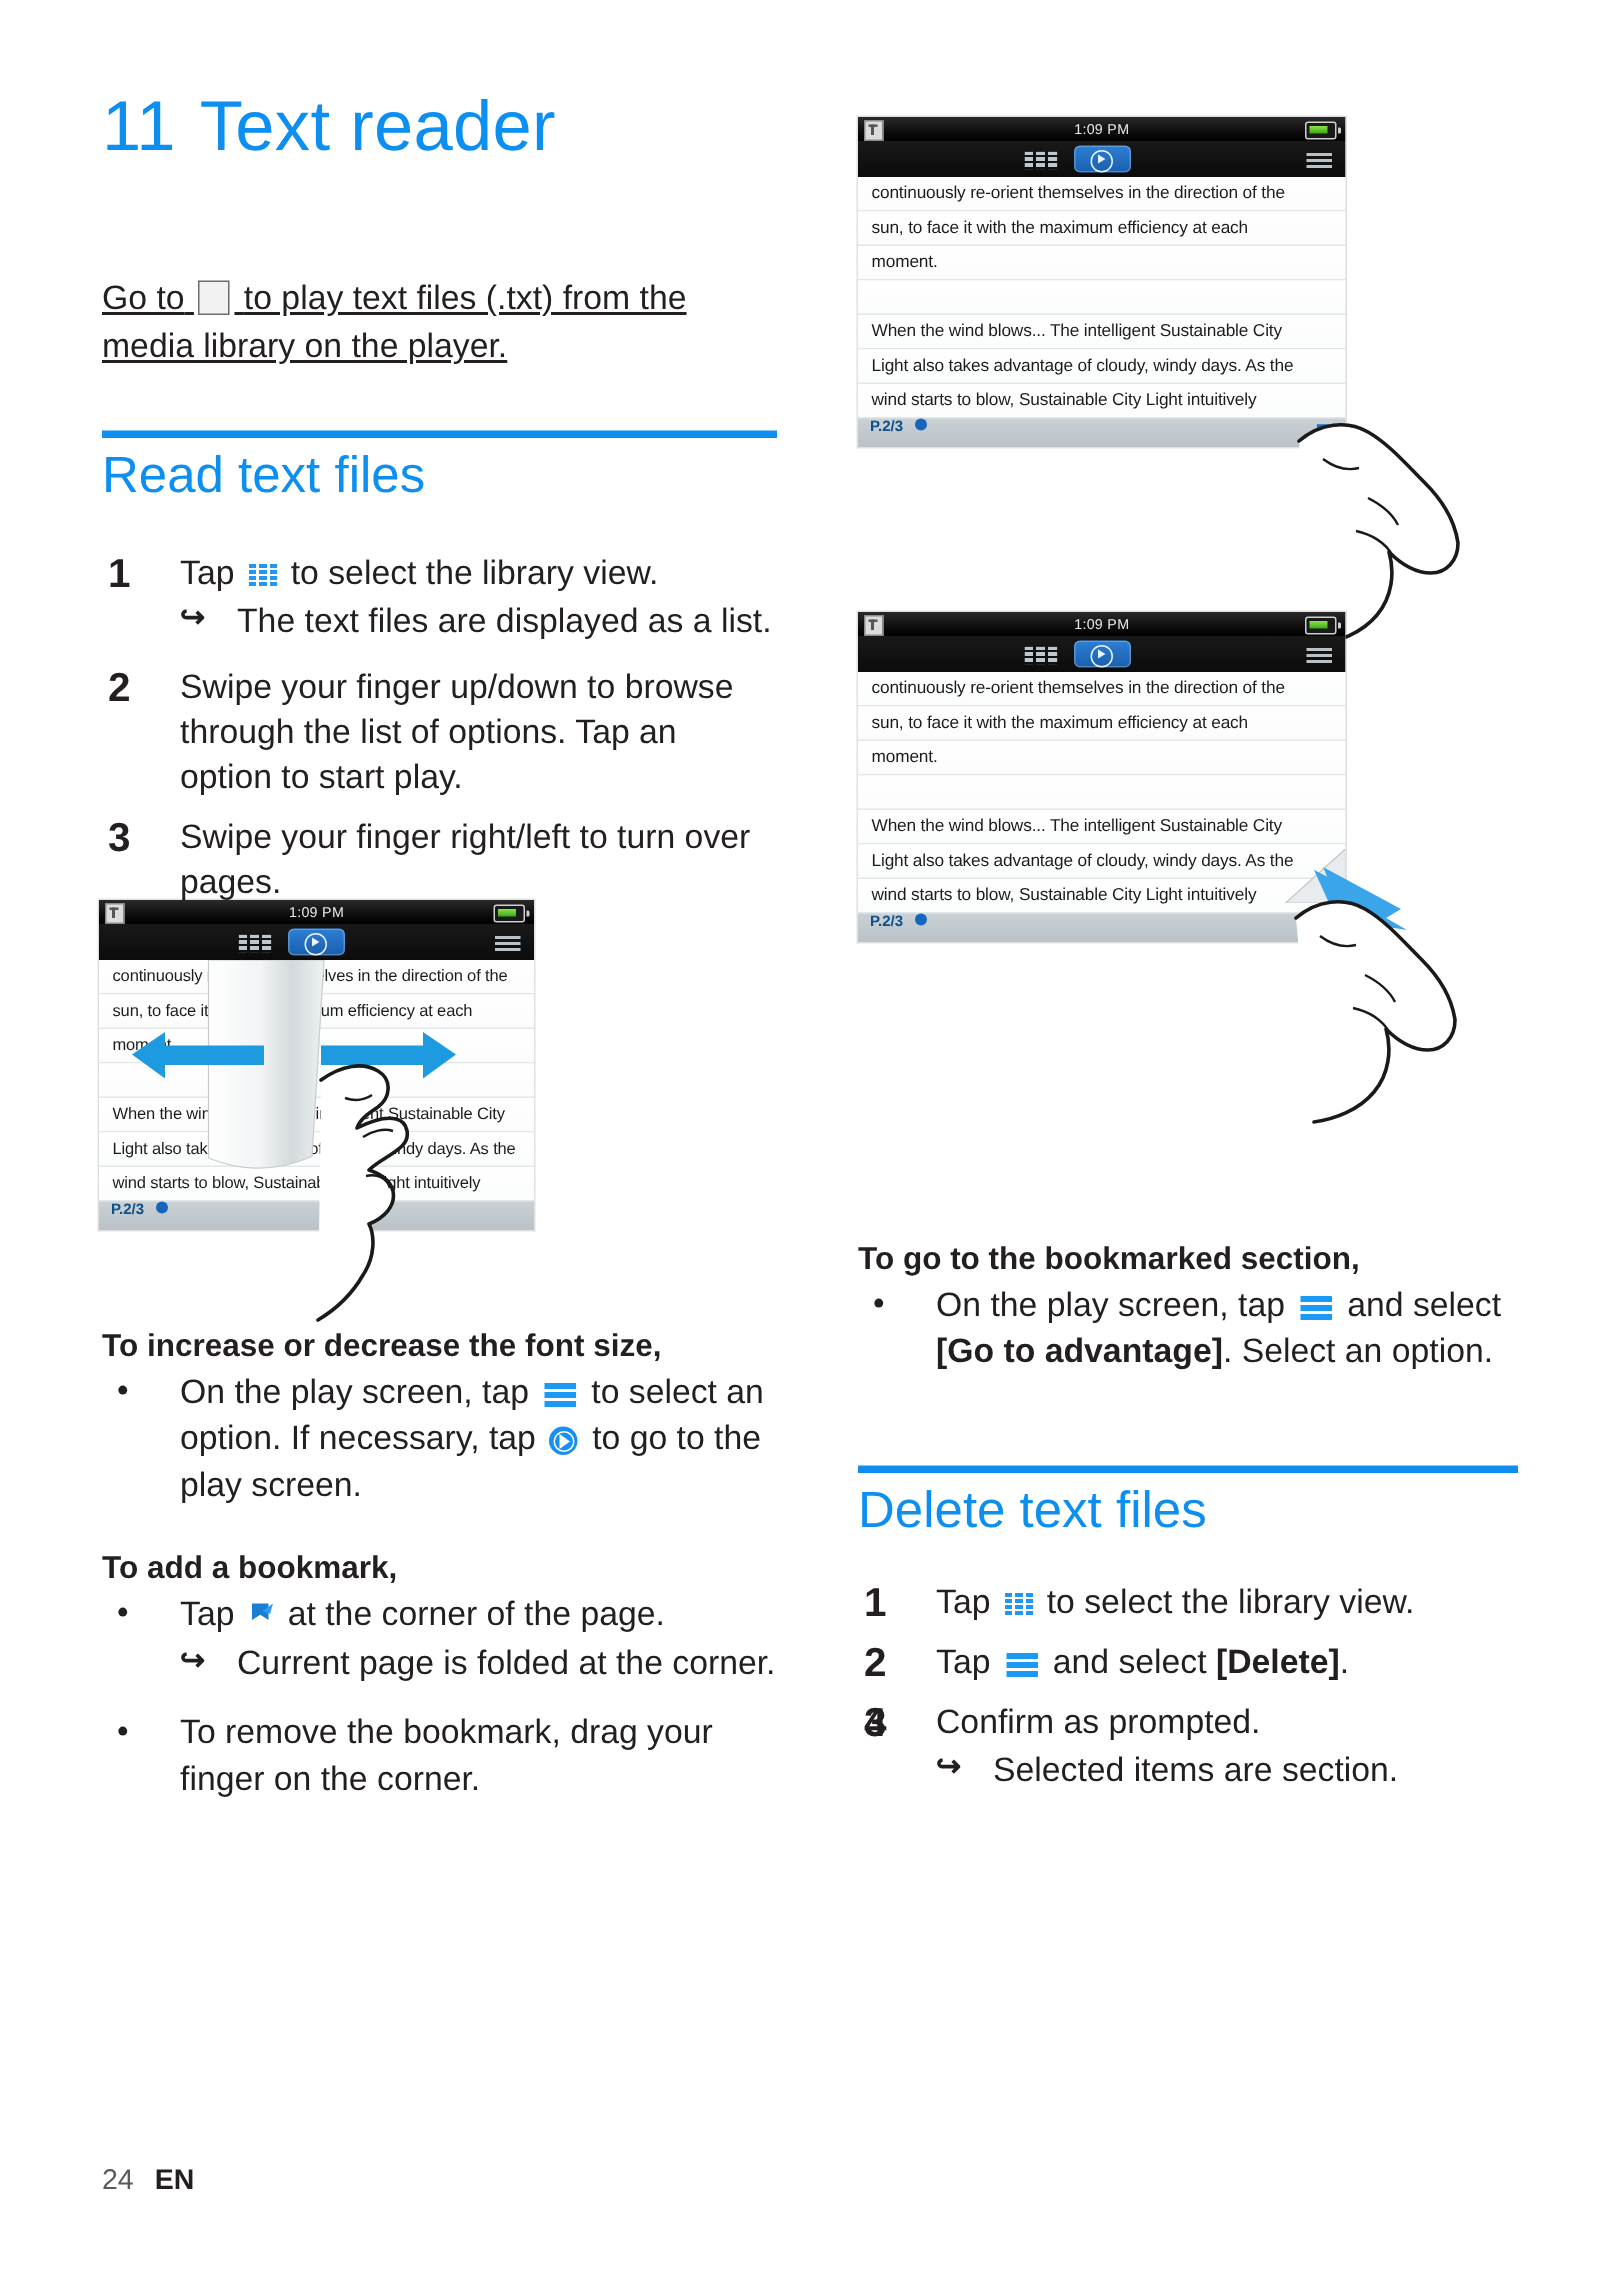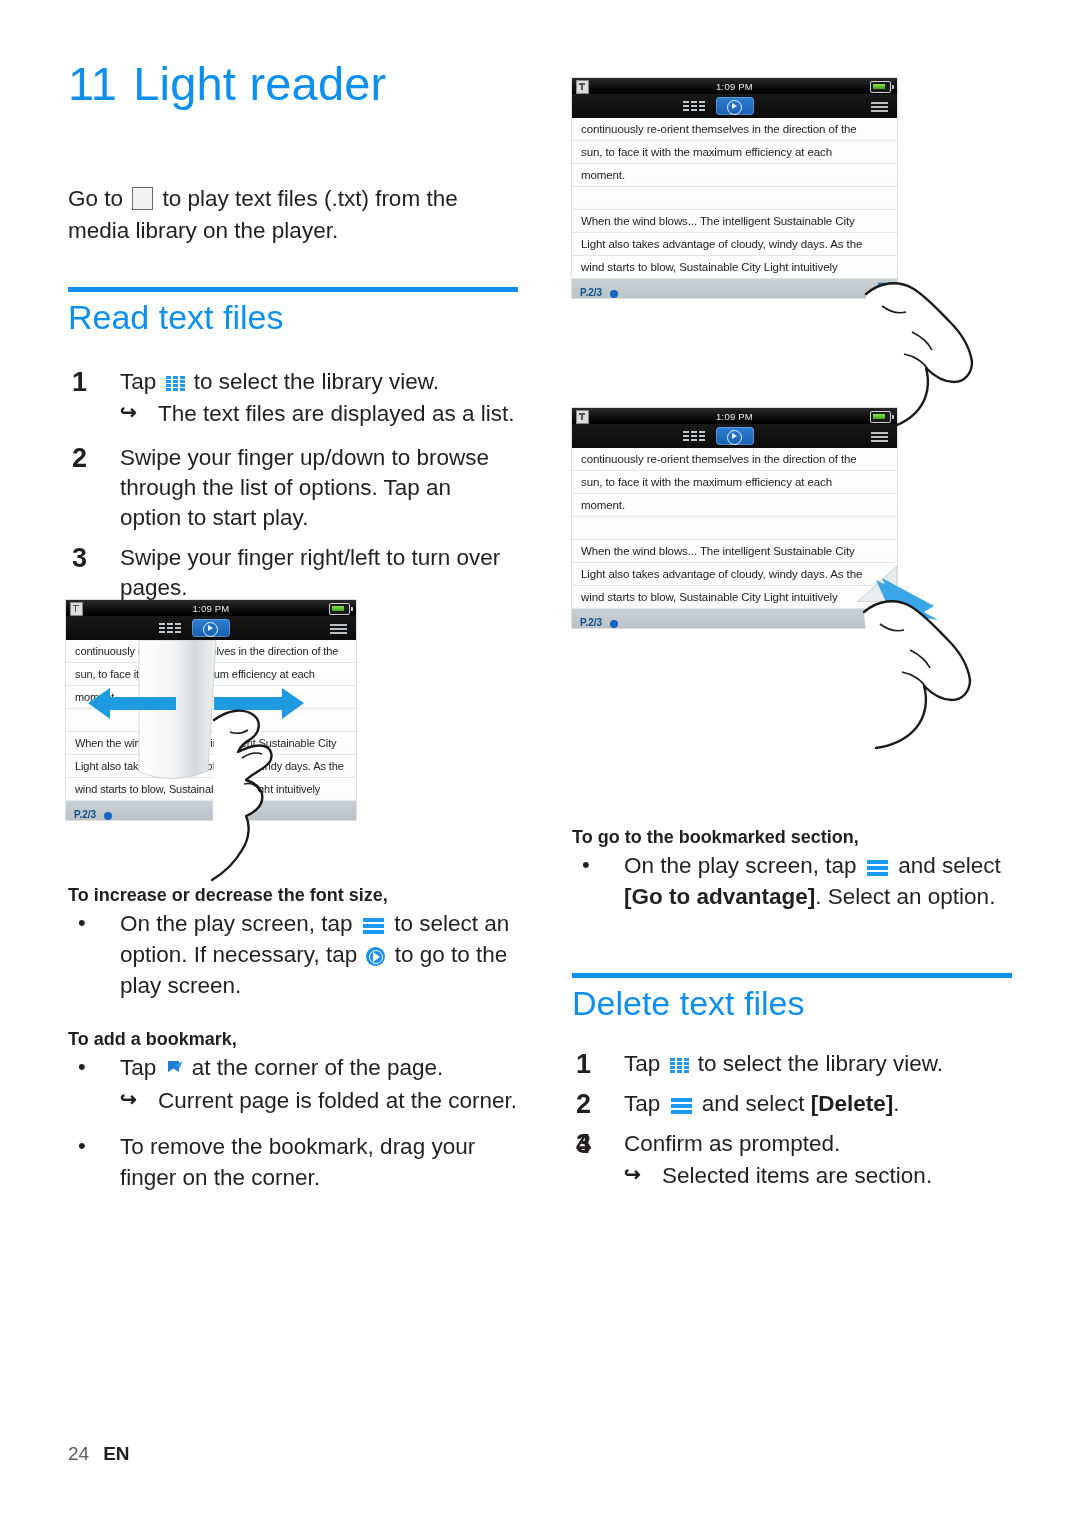--- a/index.html
+++ b/index.html
@@ -29,37 +29,38 @@
     white-space: nowrap;
   }
   .chapter-num { margin-right: 16px; }
 
   .intro {
     font-size: 22.5px;
     line-height: 1.42;
     color: #231f20;
     margin-top: 76px;
     width: 440px;
+    text-decoration: underline;
   }
 
   .rule {
     height: 5px;
     background: #0d8ff2;
     margin: 0;
   }
   .section-title {
     font-size: 34px;
     color: #0d8ff2;
     font-weight: 400;
     margin: 6px 0 0 0;
     line-height: 1.15;
   }
 
   .subhead {
-    font-size: 18px;
+    font-size: 21px;
     font-weight: bold;
     color: #231f20;
     margin: 0;
     line-height: 1.3;
   }
 
   
   ol.steps, ul.bullets { list-style: none; margin: 0; padding: 0; }
   ol.steps > li {
     position: relative;
@@ -240,42 +241,42 @@
     letter-spacing: -0.1px;
     background: linear-gradient(to bottom,#ffffff 0%, #fbfcfc 100%);
   }
   .tline.blank { color: transparent; }
   .footerbar {
     height: 19px;
     background: linear-gradient(to bottom,#c9d1d5,#b9c2c7);
     position: relative;
     font-size: 10px;
     color: #0f4f8a;
-    display: flex; align-items: flex-end;
+    display: flex; align-items: flex-start;
     padding-left: 8px; gap: 8px;
     font-weight: bold;
   }
   .pdot { width: 8px; height: 8px; border-radius: 50%; background: #1565c0; }
 
   .folio {
     position: absolute; left: 68px; top: 1443px;
     font-size: 19px; color: #231f20;
   }
   .folio .pg { color: #5b5b5b; margin-right: 14px; }
   .folio .lang { font-weight: bold; }
 </style>
 </head>
 <body>
 
 <div class="page">
 
   <div class="col-left">
 
     <h1 class="chapter-title">
-      <span class="chapter-num">11</span><span>Light reader</span>
+      <span class="chapter-num">11</span><span>Text reader</span>
     </h1>
 
     <p class="intro">
       <span>Go to</span>
       <span class="ic ic-txt"></span>
       <span>to play text files (.txt) from the media library on the player.</span>
     </p>
 
     <div style="margin-top:40px">
       <div class="rule"></div>

